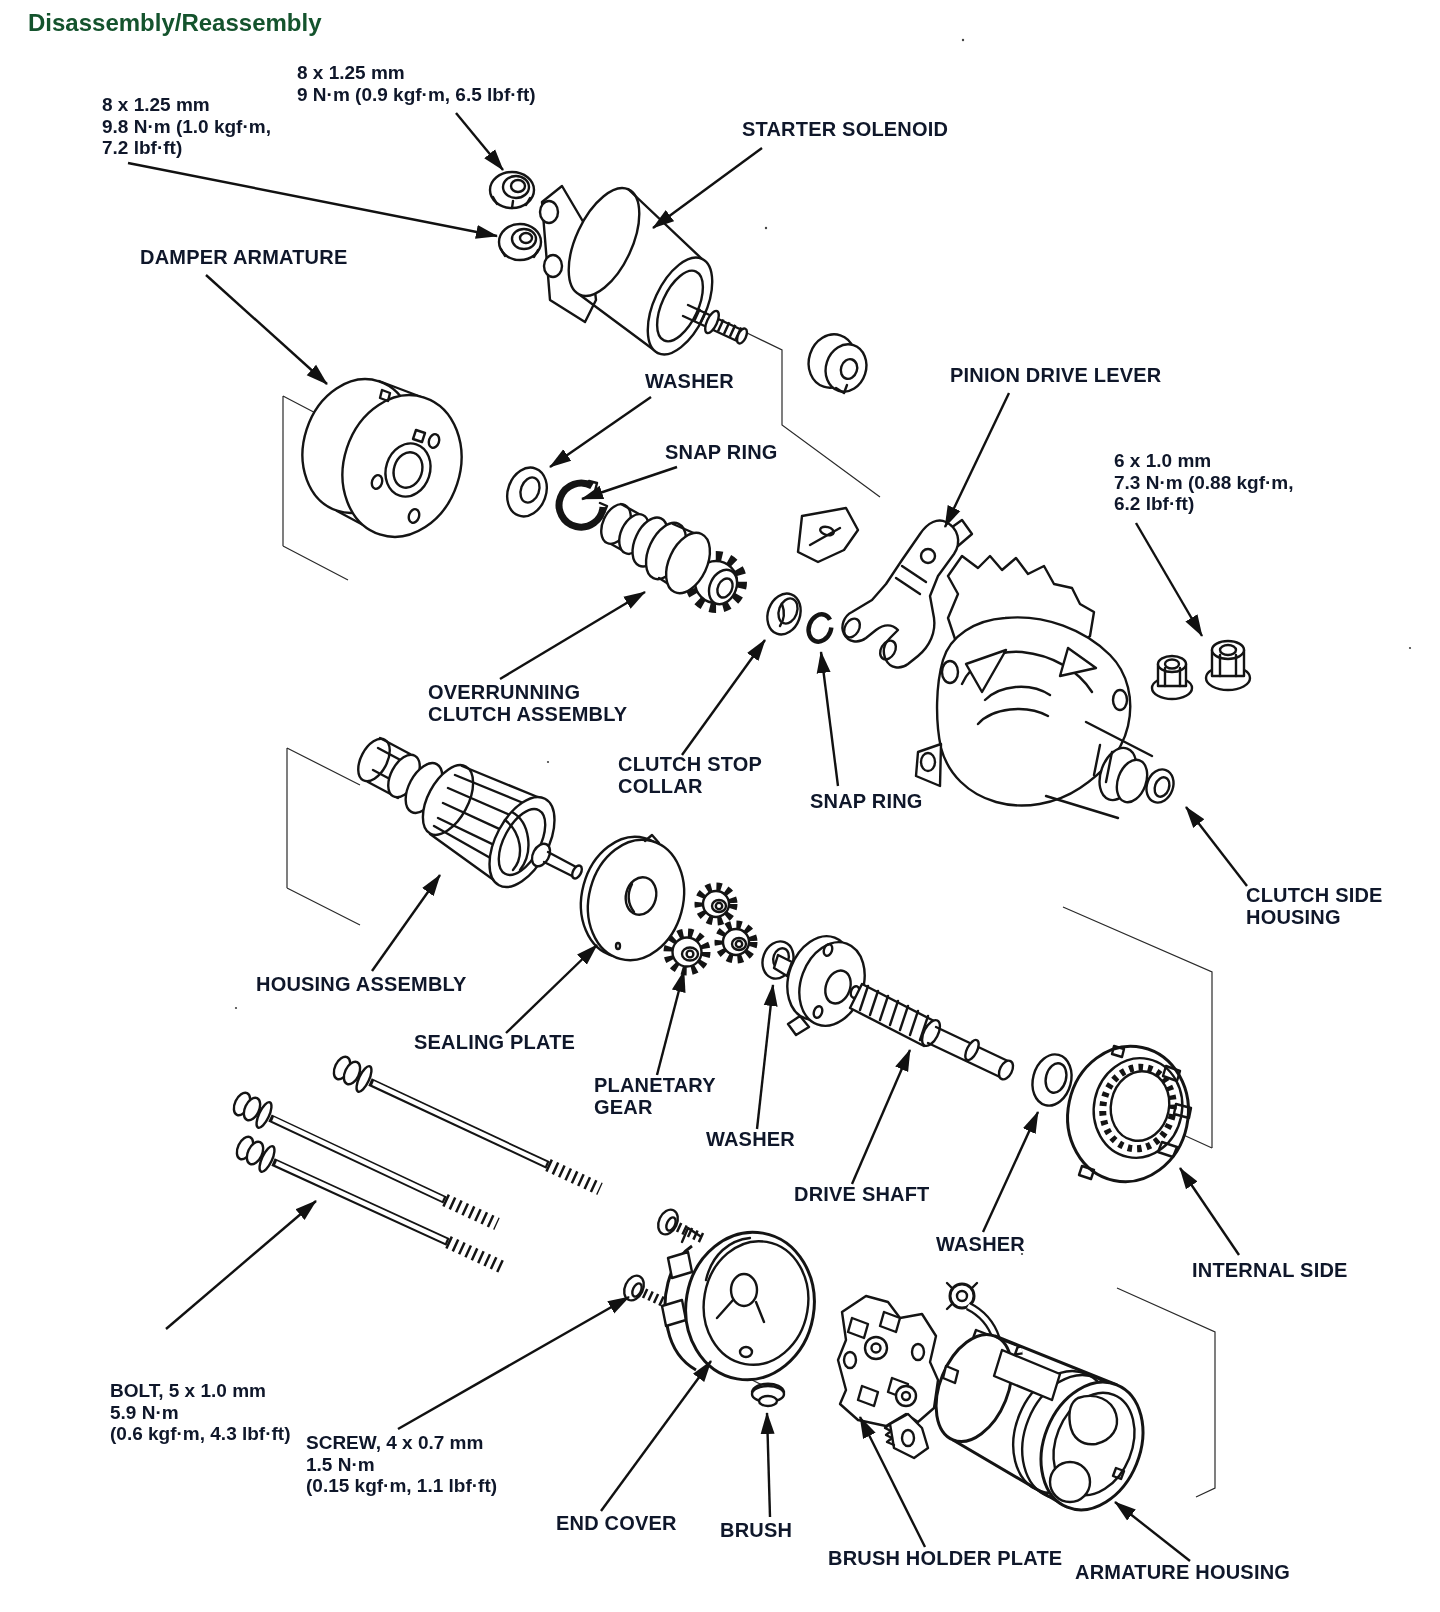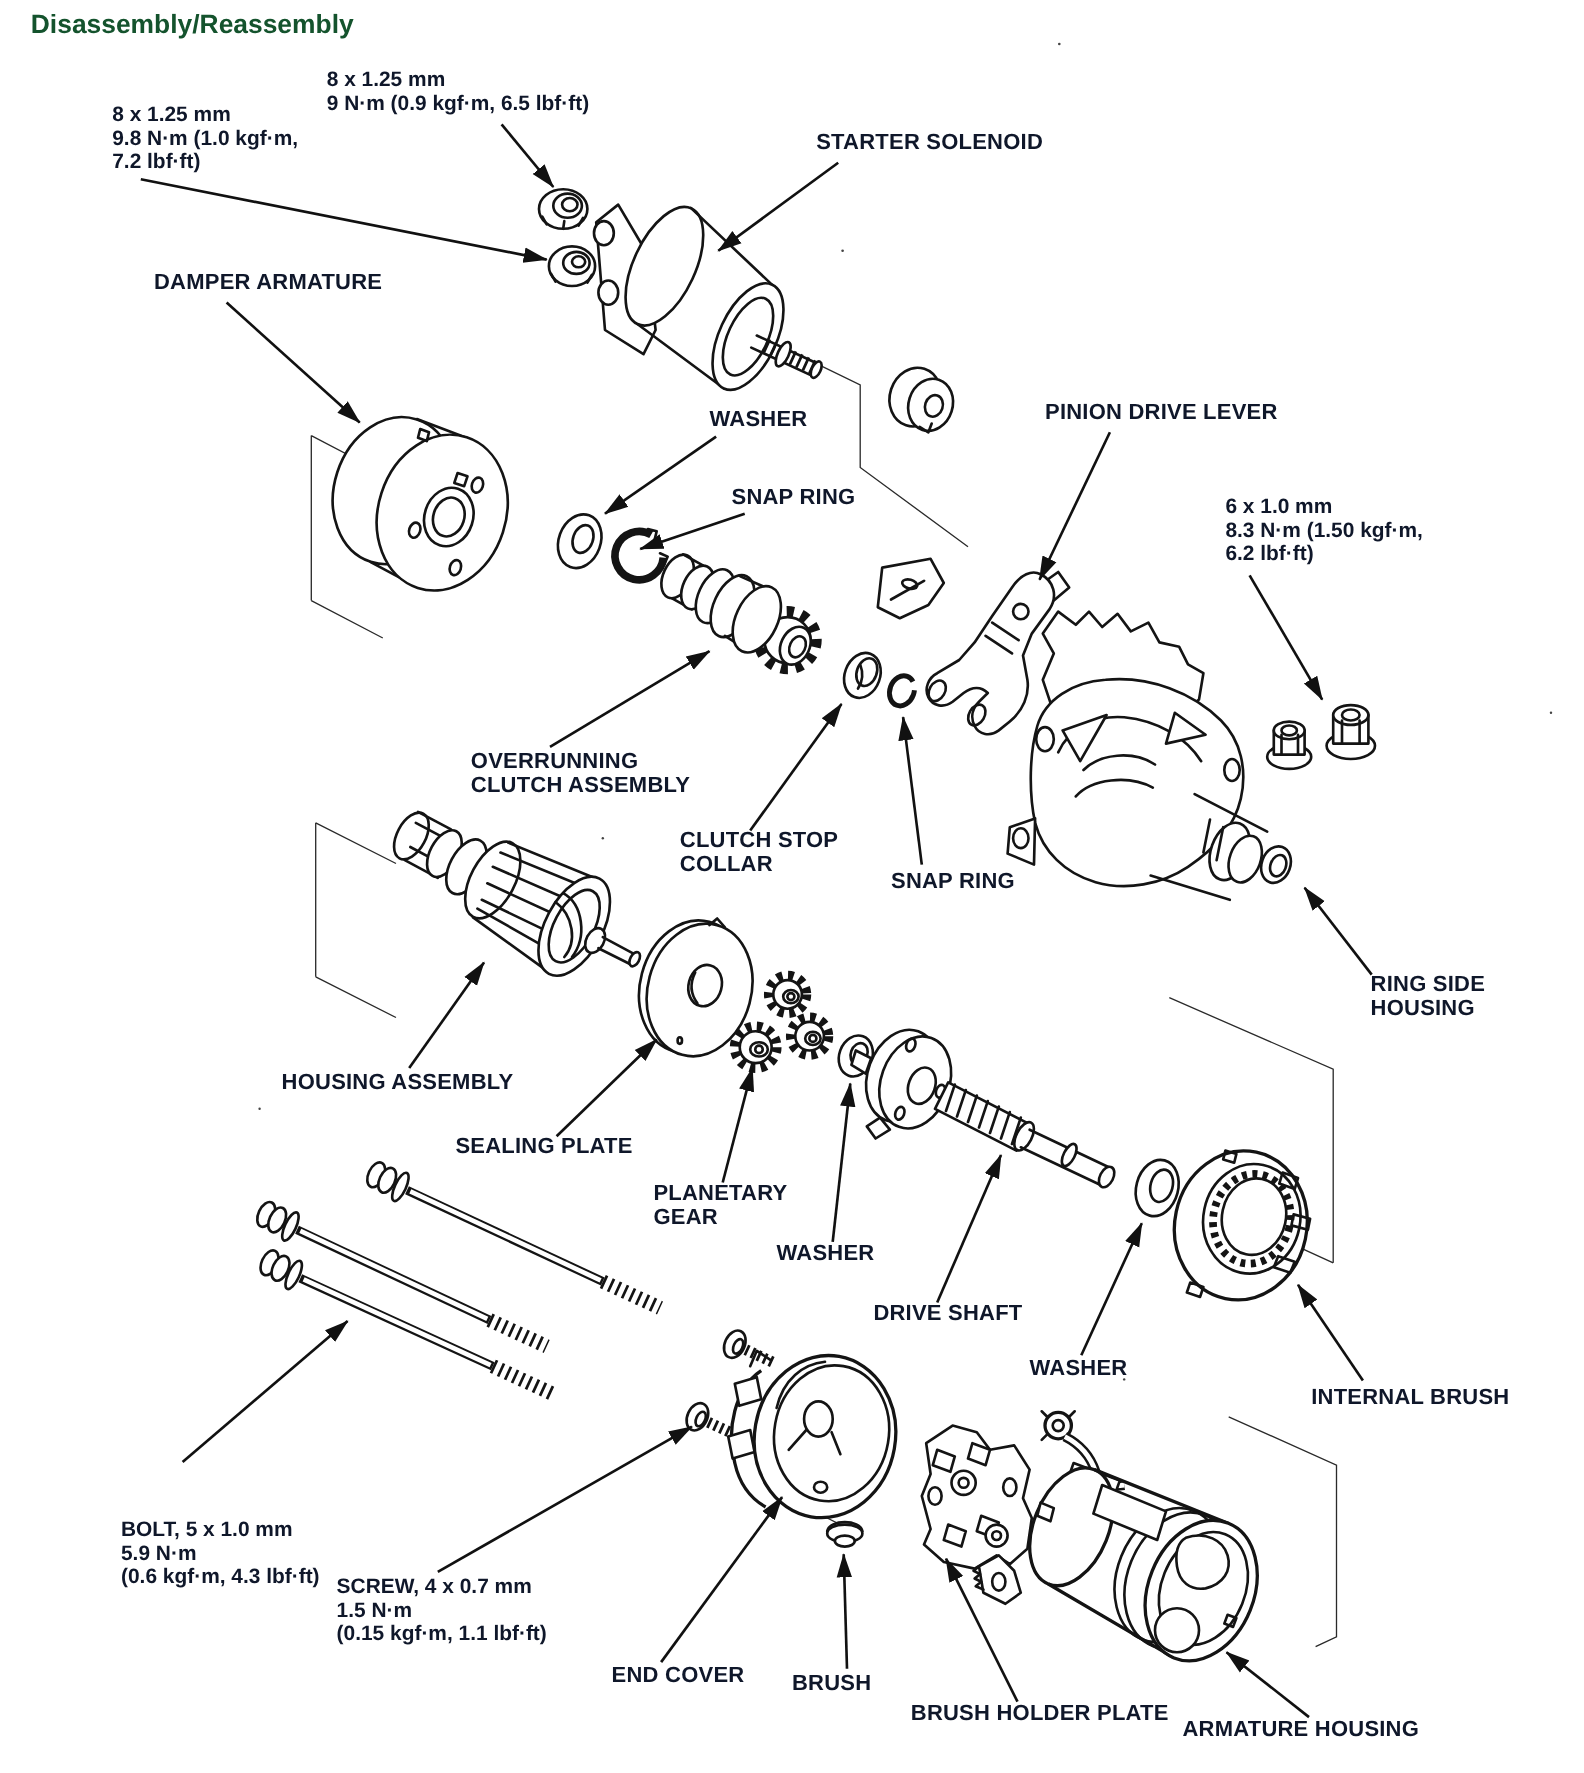--- a/index.html
+++ b/index.html
@@ -403,57 +403,57 @@
   <div class="lbl" style="left:140px;top:246px">DAMPER ARMATURE</div>
 
   <div class="lbl" style="left:645px;top:370px">WASHER</div>
 
   <div class="lbl" style="left:665px;top:441px">SNAP RING</div>
 
   <div class="lbl" style="left:950px;top:364px">PINION DRIVE LEVER</div>
 
   <div class="lbl spec" style="left:1114px;top:450px">
     <div>6 x 1.0 mm</div>
-    <div>8.3 N·m (1.50 kgf·m,</div>
+    <div>7.3 N·m (0.88 kgf·m,</div>
     <div>6.2 lbf·ft)</div>
   </div>
 
   <div class="lbl" style="left:428px;top:681px">
     <div>OVERRUNNING</div>
     <div>CLUTCH ASSEMBLY</div>
   </div>
 
   <div class="lbl" style="left:618px;top:753px">
     <div>CLUTCH STOP</div>
     <div>COLLAR</div>
   </div>
 
   <div class="lbl" style="left:810px;top:790px">SNAP RING</div>
 
   <div class="lbl" style="left:1246px;top:884px">
-    <div>RING SIDE</div>
+    <div>CLUTCH SIDE</div>
     <div>HOUSING</div>
   </div>
 
   <div class="lbl" style="left:256px;top:973px">HOUSING ASSEMBLY</div>
 
   <div class="lbl" style="left:414px;top:1031px">SEALING PLATE</div>
 
   <div class="lbl" style="left:594px;top:1074px">
     <div>PLANETARY</div>
     <div>GEAR</div>
   </div>
 
   <div class="lbl" style="left:706px;top:1128px">WASHER</div>
 
   <div class="lbl" style="left:794px;top:1183px">DRIVE SHAFT</div>
 
   <div class="lbl" style="left:936px;top:1233px">WASHER</div>
 
-  <div class="lbl" style="left:1192px;top:1259px">INTERNAL BRUSH</div>
+  <div class="lbl" style="left:1192px;top:1259px">INTERNAL SIDE</div>
 
   <div class="lbl spec" style="left:110px;top:1380px">
     <div>BOLT, 5 x 1.0 mm</div>
     <div>5.9 N·m</div>
     <div>(0.6 kgf·m, 4.3 lbf·ft)</div>
   </div>
 
   <div class="lbl spec" style="left:306px;top:1432px">
     <div>SCREW, 4 x 0.7 mm</div>
     <div>1.5 N·m</div>

